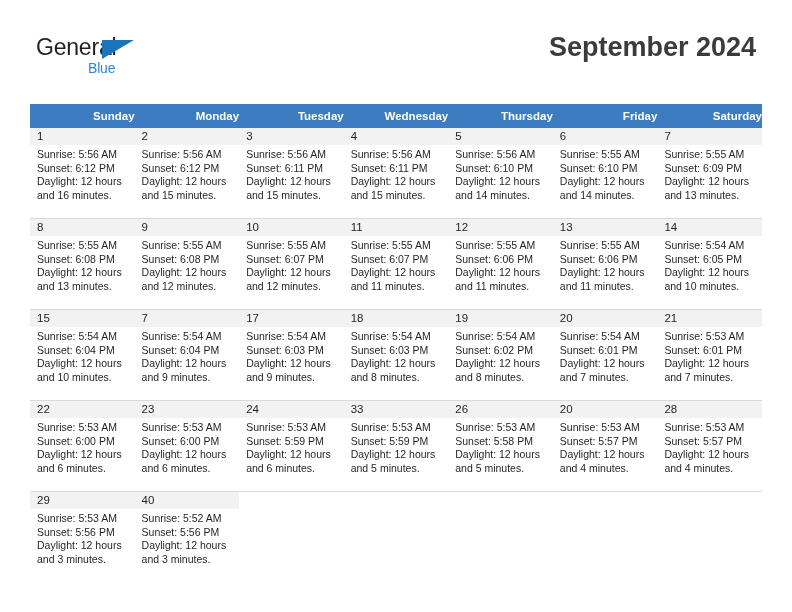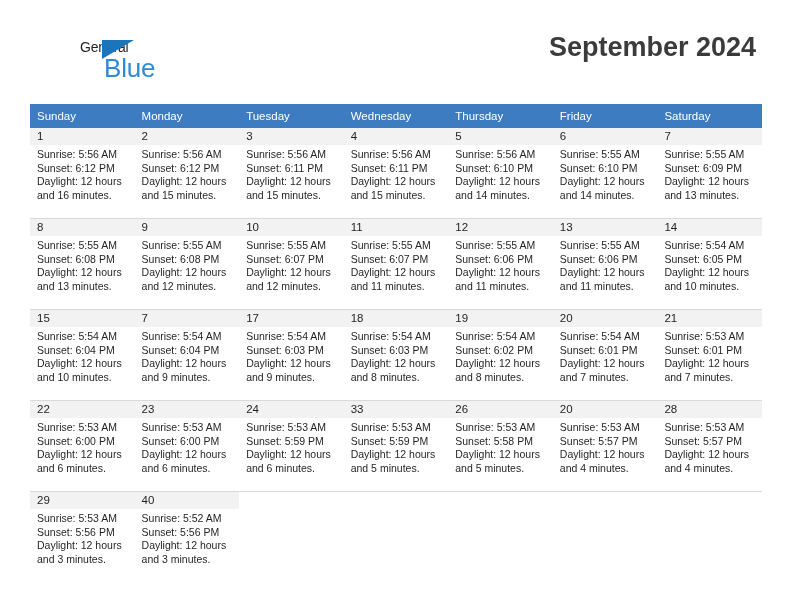--- a/index.html
+++ b/index.html
@@ -35,40 +35,39 @@
     position: absolute;
     left: 36px;
     top: 36px;
     width: 130px;
     height: 46px;
   }
   .logo-general {
     position: absolute;
     left: 0;
     top: 0;
-    font-size: 14px;
+    font-size: 23px;
     line-height: 22px;
     color: #231f20;
     letter-spacing: -0.2px;
-    margin-left: 44px;
   }
   .logo-tri {
     position: absolute;
     left: 66px;
     top: 4px;
     width: 0;
     height: 0;
     border-left: 32px solid #1b75bb;
     border-bottom: 19px solid transparent;
   }
   .logo-blue {
     position: absolute;
-    left: 68px;
+    left: 52px;
     top: 21px;
-    font-size: 26px;
+    font-size: 14px;
     line-height: 22px;
     color: #2e8ad6;
     letter-spacing: -0.2px;
   }
 
   .title-block {
     position: absolute;
     right: 36px;
     top: 30px;
     text-align: right;
@@ -94,24 +93,24 @@
     left: 30px;
     top: 104px;
     width: 732px;
     border-collapse: collapse;
     table-layout: fixed;
   }
 
   .calendar th {
     background: #3d7cc0;
     color: #ffffff;
-    font-weight: normal;
+    font-weight: bold;
     font-size: 11.5px;
     line-height: 14px;
-    text-align: left;
+    text-align: right;
     padding: 5px 0 5px 7px;
     height: 12px;
     border: none;
   }
 
   .calendar td {
     vertical-align: top;
     padding: 0;
     border: none;
     width: 104.5px;

